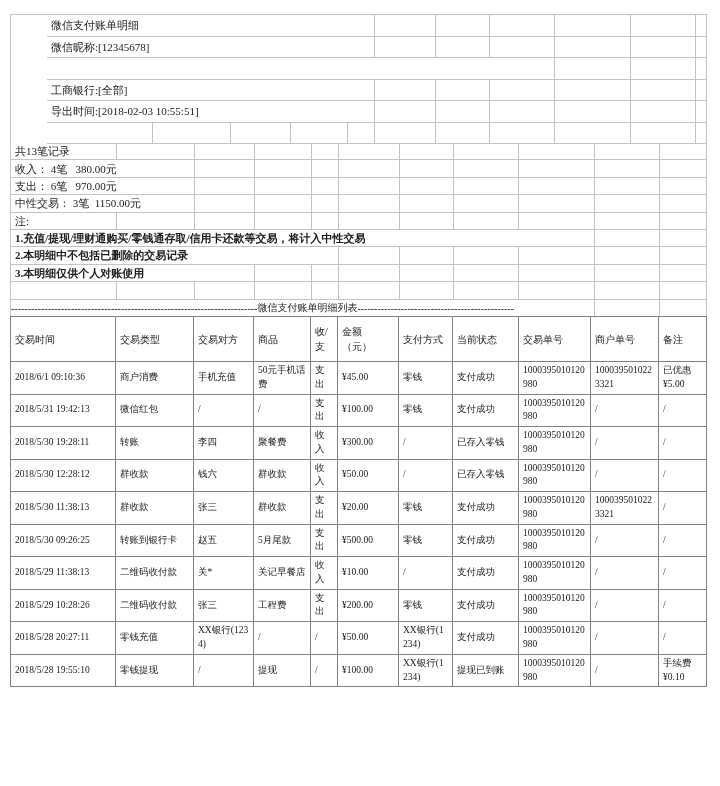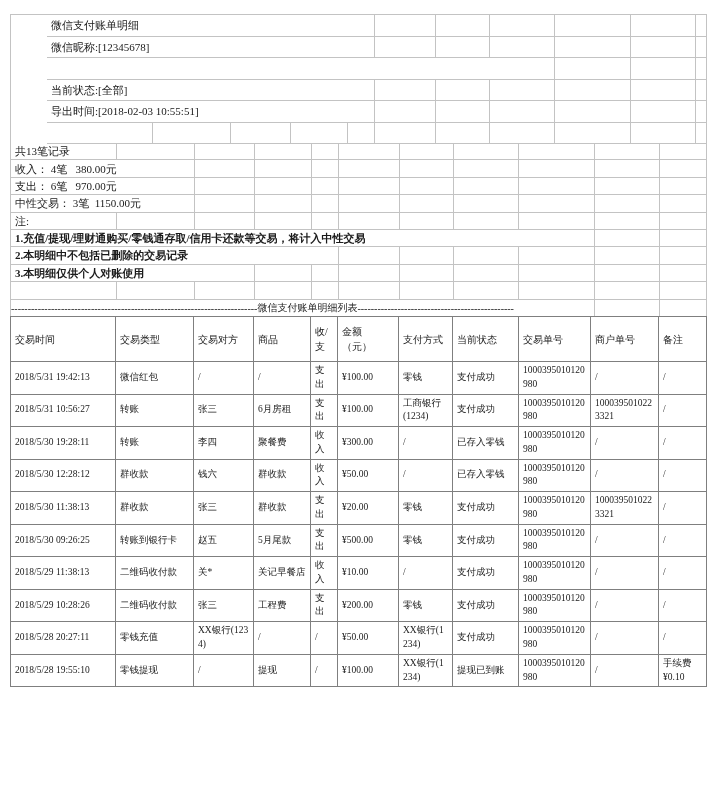--- a/index.html
+++ b/index.html
@@ -52,21 +52,21 @@
         <span class="vline" style="left: 507px;"></span>
         <span class="vline" style="left: 583px;"></span>
         <span class="vline" style="left: 648px;"></span>
       </div>
     <div class="grow">
     <span class="vline" style="left: 507px;"></span>
         <span class="vline" style="left: 583px;"></span>
         <span class="vline" style="left: 648px;"></span>
       </div>
     <div class="grow">
-      <span class="t">当前状态:[全部]</span>
+      <span class="t">工商银行:[全部]</span>
     <span class="vline" style="left: 327px;"></span>
         <span class="vline" style="left: 388px;"></span>
         <span class="vline" style="left: 442px;"></span>
         <span class="vline" style="left: 507px;"></span>
         <span class="vline" style="left: 583px;"></span>
         <span class="vline" style="left: 648px;"></span>
       </div>
     <div class="grow">
       <span class="t">导出时间:[2018-02-03 10:55:51]</span>
     <span class="vline" style="left: 327px;"></span>
@@ -222,43 +222,43 @@
 （元）</th>
         <th>支付方式</th>
         <th>当前状态</th>
         <th>交易单号</th>
         <th>商户单号</th>
         <th>备注</th>
       </tr>
     </thead>
     <tbody>
         <tr>
+          <td>2018/6/1 09:10:36</td>
+          <td>商户消费</td>
+          <td>手机充值</td>
+          <td>50元手机话费</td>
+          <td>支出</td>
+          <td>¥45.00</td>
+          <td>零钱</td>
+          <td>支付成功</td>
+          <td>1000395010120980</td>
+          <td>1000395010223321</td>
+          <td>已优惠¥5.00</td>
+        </tr>
+        <tr>
           <td>2018/5/31 19:42:13</td>
           <td>微信红包</td>
           <td>/</td>
           <td>/</td>
           <td>支出</td>
           <td>¥100.00</td>
           <td>零钱</td>
           <td>支付成功</td>
           <td>1000395010120980</td>
           <td>/</td>
-          <td>/</td>
-        </tr>
-        <tr>
-          <td>2018/5/31 10:56:27</td>
-          <td>转账</td>
-          <td>张三</td>
-          <td>6月房租</td>
-          <td>支出</td>
-          <td>¥100.00</td>
-          <td>工商银行(1234)</td>
-          <td>支付成功</td>
-          <td>1000395010120980</td>
-          <td>1000395010223321</td>
           <td>/</td>
         </tr>
         <tr>
           <td>2018/5/30 19:28:11</td>
           <td>转账</td>
           <td>李四</td>
           <td>聚餐费</td>
           <td>收入</td>
           <td>¥300.00</td>
           <td>/</td>

